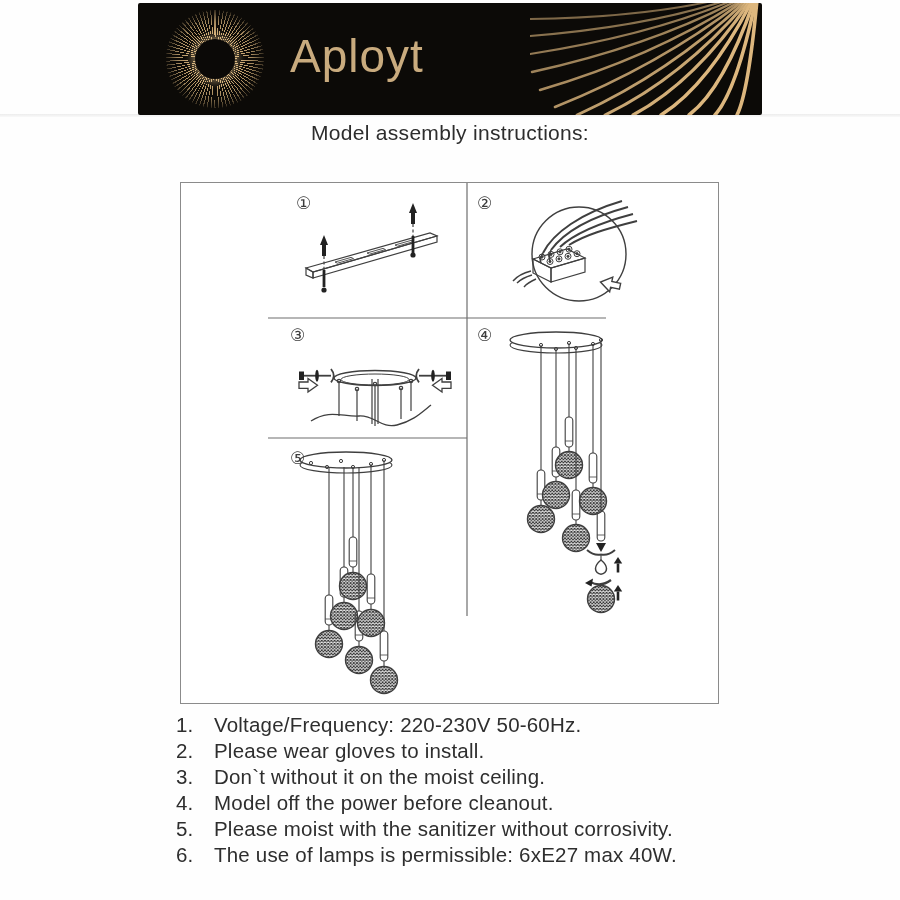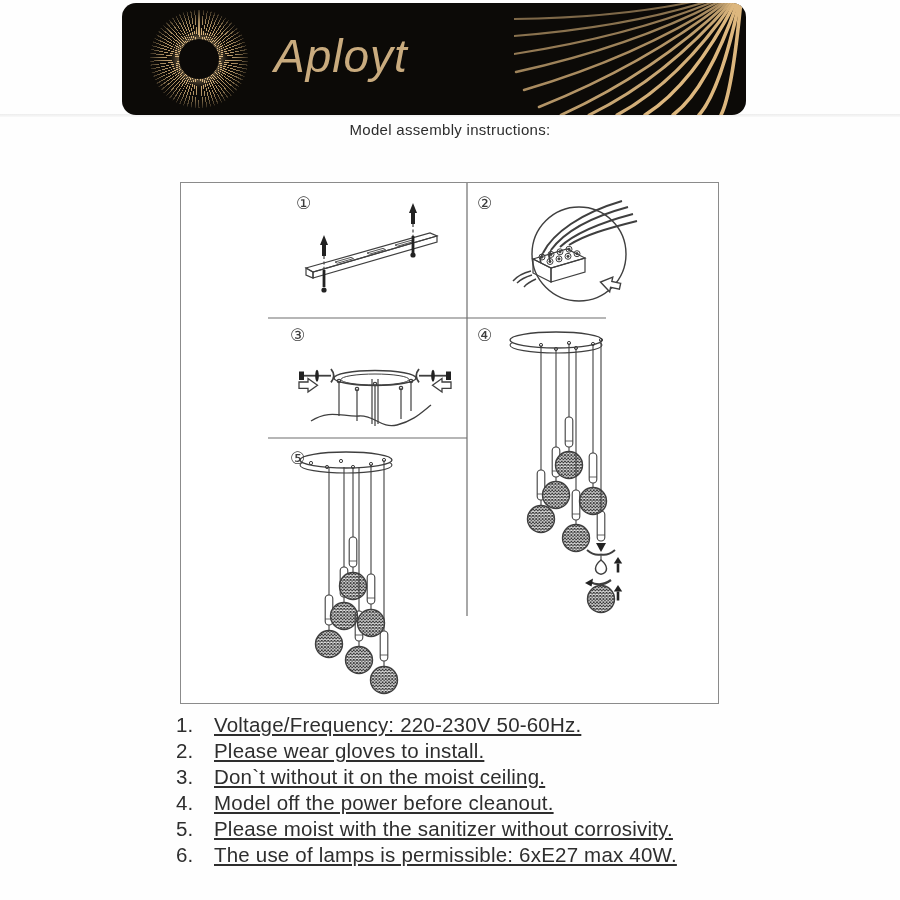--- a/index.html
+++ b/index.html
@@ -1,58 +1,58 @@
 <!DOCTYPE html>
 <html><head>
 <meta charset="utf-8">
 <style>
   * { margin:0; padding:0; box-sizing:border-box; }
   html,body { background:#ffffff; }
   body { width:900px; height:900px; font-family:"Liberation Sans", sans-serif; }
   .page { position:relative; width:900px; height:900px; background:#fefefe; overflow:hidden; }
 
   
-  .banner { position:absolute; left:122px; top:3px; width:624px; height:112px;
-            background:#0c0a07; border-radius:14px; overflow:hidden;font-style:italic; }
+  .banner { position:absolute; left:138px; top:3px; width:624px; height:112px;
+            background:#0c0a07; border-radius:2px; overflow:hidden; }
   .logo { position:absolute; left:28px; top:7px; width:98px; height:98px; }
   .logo .rays { position:absolute; inset:0; border-radius:50%;
     background:repeating-conic-gradient(rgba(222,185,128,.95) 0deg 1.3deg, rgba(12,10,7,0) 1.3deg 4.6deg); }
   .logo .fade { position:absolute; inset:-2px; border-radius:50%;
     background:radial-gradient(circle, rgba(12,10,7,0) 0 34%, rgba(12,10,7,.25) 52%, #0c0a07 74%); }
   .logo .core { position:absolute; left:50%; top:50%; width:40px; height:40px;
     transform:translate(-50%,-50%); border-radius:50%; background:#0b0907;
     box-shadow:0 0 9px 3px rgba(233,200,148,.55); }
   .brand { position:absolute; left:152px; top:26px; font-size:46px; font-weight:400;
     color:#c9ab7e; letter-spacing:1px; }
   .corner-rays { position:absolute; right:0; top:0; }
   .page-crease { position:absolute; left:0; top:114px; width:900px; height:3px;
     background:linear-gradient(rgba(0,0,0,.07), rgba(0,0,0,.02)); }
 
   
   .title-line1, .title-line2 { position:absolute; left:0; width:900px; text-align:center;
-    color:#2d2d2d; font-size:15px; letter-spacing:.3px; }
+    color:#2d2d2d; font-size:21px; letter-spacing:.3px; }
   .title-line1 { top:121px; }
   .title-line2 { top:147px; }
 
   
   .diagram-box { position:absolute; left:180px; top:182px; width:539px; height:522px;
     border:1px solid #8b8b8b; background:#fff; }
   .diagram-svg { position:absolute; left:0; top:0; }
   .step-num { position:absolute; font-family:"DejaVu Sans","Liberation Sans",sans-serif;
     font-size:17px; color:#3c3c3c; }
   .s1 { left:296px; top:193px; } .s2 { left:477px; top:193px; }
   .s3 { left:290px; top:325px; } .s4 { left:477px; top:325px; }
   .s5 { left:290px; top:448px; }
 
   
   .instructions { position:absolute; left:176px; top:712px; width:650px;
     color:#2e2e2e; font-size:20.5px; letter-spacing:.2px; }
   .ins-row { display:flex; line-height:25.9px; }
   .ins-num { width:38px; flex:none; }
-  .ins-text { flex:1;text-decoration:underline; }
+  .ins-text { flex:1; }
 </style>
 </head>
 <body>
 
 <div class="page">
 
   <div class="banner">
     <div class="logo">
       <div class="rays"></div>
       <div class="fade"></div>

